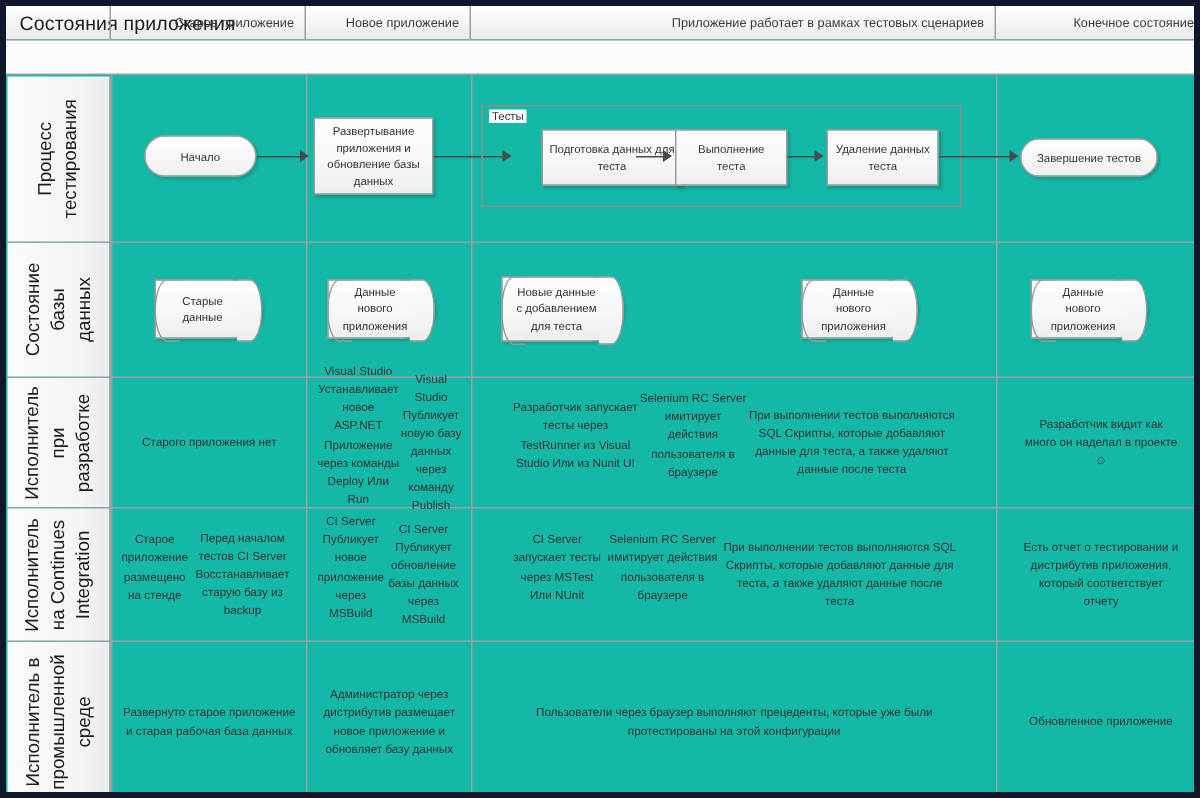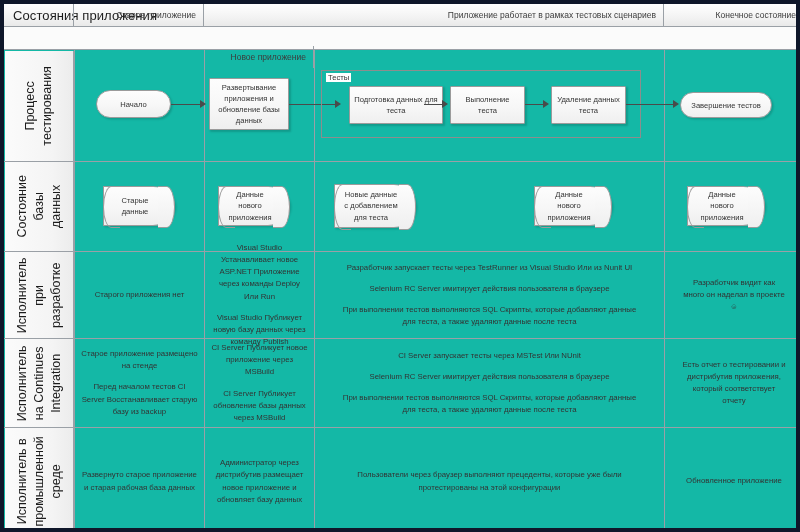--- a/index.html
+++ b/index.html
@@ -66,21 +66,21 @@
     text-align:center;
     line-height:1.35;
     display:block;
   }
   .rowlabel.multi span{white-space:normal;width:150px;}
 
   
   .celltext{
     position:absolute;
     box-sizing:border-box;
-    display:flex;flex-direction:column;align-items:center;justify-content:center;
+    display:flex;flex-direction:row;align-items:center;justify-content:center;
     text-align:center;
     font-size:7.8px;line-height:1.55;color:#333333;
     padding:3px 6px;
   }
   .celltext p{margin:0 0 9px 0;}
   .celltext p:last-child{margin-bottom:0;}
 
   
   .shape{
     position:absolute;box-sizing:border-box;
@@ -143,21 +143,21 @@
 
 <div id="page">
 
   <div class="titlebar">
     <div class="txt">Состояния приложения</div>
   </div>
 
   <div class="hdrband"></div>
   <div class="hdrcell" style="left:0px;width:70px;"></div>
   <div class="hdrcell" style="left:70px;width:130px;">Старое приложение</div>
-  <div class="hdrcell" style="left:200px;width:110px;margin-top:42px;">Новое приложение</div>
+  <div class="hdrcell" style="left:200px;width:110px;">Новое приложение</div>
   <div class="hdrcell" style="left:310px;width:350px;">Приложение работает в рамках тестовых сценариев</div>
   <div class="hdrcell" style="left:660px;width:139px;border-right:none;">Конечное состояние</div>
 
   <div class="vline" style="left:70px;top:46px;height:485px;"></div>
   <div class="vline" style="left:200px;top:46px;height:485px;"></div>
   <div class="vline" style="left:310px;top:46px;height:485px;"></div>
   <div class="vline" style="left:660px;top:46px;height:485px;"></div>
 
   <div class="hline" style="left:0px;top:157px;width:800px;"></div>
   <div class="hline" style="left:0px;top:247px;width:800px;"></div>
@@ -187,21 +187,21 @@
 
   <div class="shape process" style="left:205px;top:74px;width:80px;height:52px;">Развертывание приложения и обновление базы данных</div>
 
   <div class="conn" style="left:285px;top:100px;width:48px;"></div>
   <div class="arrowhead" style="left:331px;top:96px;"></div>
 
   <div class="container" style="left:317px;top:66px;width:320px;height:68px;">
     <div class="clabel">Тесты</div>
   </div>
 
-  <div class="shape process" style="left:345px;top:82px;width:94px;height:38px;">Подготовка данных для теста</div>
+  <div class="shape process" style="left:357px;top:82px;width:94px;height:38px;">Подготовка данных для теста</div>
 
   <div class="conn" style="left:420px;top:100px;width:20px;"></div>
   <div class="arrowhead" style="left:438px;top:96px;"></div>
 
   <div class="shape process" style="left:446px;top:82px;width:75px;height:38px;">Выполнение теста</div>
 
   <div class="conn" style="left:521px;top:100px;width:20px;"></div>
   <div class="arrowhead" style="left:539px;top:96px;"></div>
 
   <div class="shape process" style="left:547px;top:82px;width:75px;height:38px;">Удаление данных теста</div>

